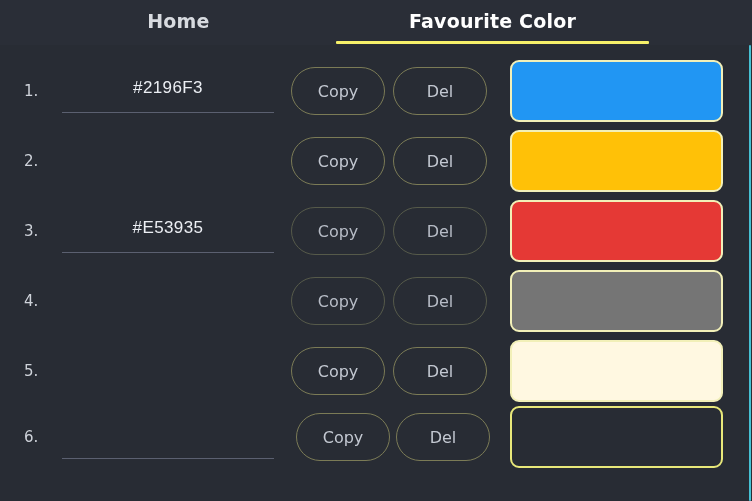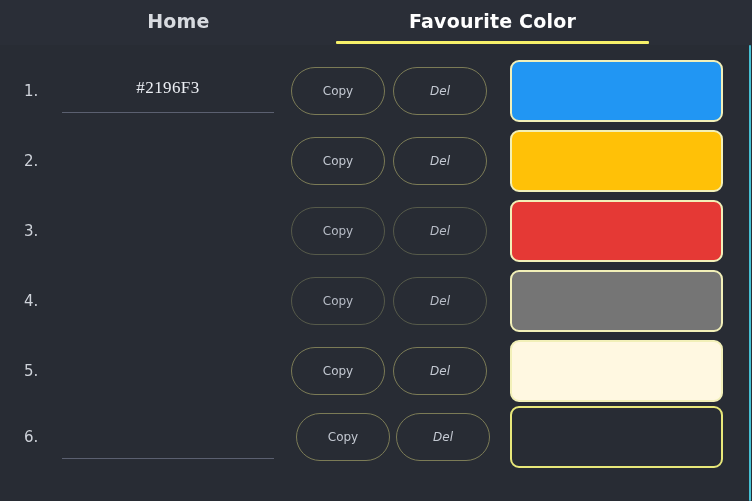--- a/index.html
+++ b/index.html
@@ -105,49 +105,49 @@
     left: 62px;
     width: 212px;
     height: 44px;
     display: flex;
     align-items: center;
     justify-content: center;
     border: 0;
     border-bottom: 1px solid #5b6070;
     background: transparent;
     color: #eceff4;
-    font-family: Liberation Serif, serif;
+    font-family: Liberation Sans, sans-serif;
     font-size: 17px;
     text-align: center;
     letter-spacing: 0.4px;
     outline: none;
     box-sizing: border-box;
     padding: 0 0 6px 0;
   }
   .color-field::placeholder { color: transparent; }
 
   
   .pill {
     position: absolute;
     height: 48px;
     border-radius: 26px;
     border: 1px solid #7b7b56;
     background: transparent;
     color: #c3c8d1;
     font-family: "DejaVu Sans", sans-serif;
-    font-size: 12px;
+    font-size: 16px;
     display: flex;
     align-items: center;
     justify-content: center;
     cursor: pointer;
     user-select: none;
     box-sizing: border-box;
   }
   .btn-copy { left: 291px; width: 94px; }
-  .btn-del  { left: 393px; width: 94px; font-style: italic; }
+  .btn-del  { left: 393px; width: 94px; }
   .row-6 .btn-copy { left: 296px; }
   .row-6 .btn-del  { left: 396px; }
   .row-3 .pill, .row-4 .pill { border-color: #565a4a; color: #b7bcc6; }
 
   
   .swatch {
     position: absolute;
     left: 510px;
     width: 213px;
     height: 62px;
@@ -204,20 +204,21 @@
         <span>Copy</span>
       </div>
       <div class="pill btn-del">
         <span>Del</span>
       </div>
       <div class="swatch" style="background: rgb(255, 193, 7); border-color: rgb(242, 240, 184);"></div>
     </div>
 
     <div class="row row-3">
       <span class="row-index">3.</span>
+      <input class="color-field" type="text" value="#E53935" placeholder="" style="">
       <div class="pill btn-copy">
         <span>Copy</span>
       </div>
       <div class="pill btn-del">
         <span>Del</span>
       </div>
       <div class="swatch" style="background: rgb(229, 57, 53); border-color: rgb(242, 240, 184);"></div>
     </div>
 
     <div class="row row-4">

